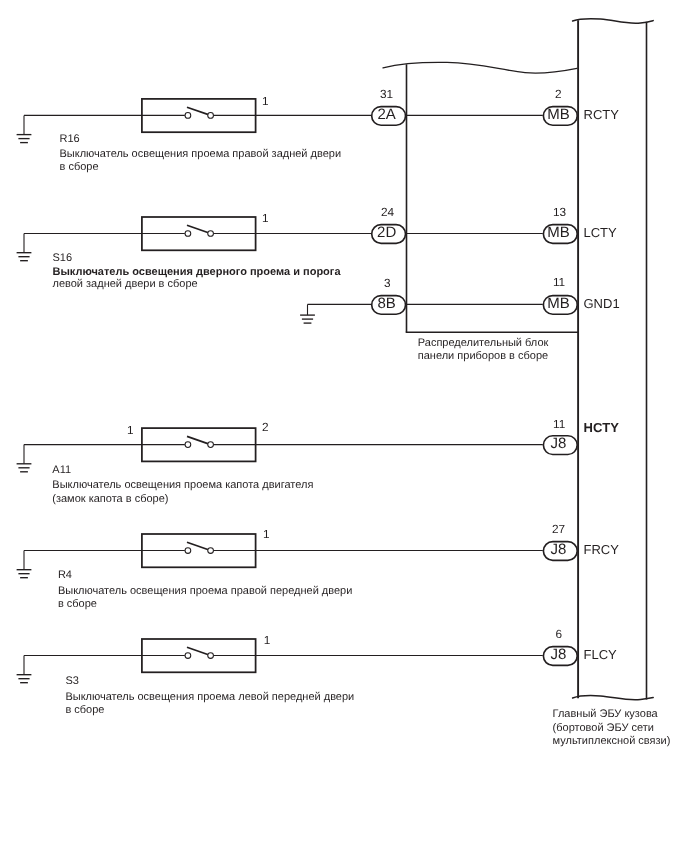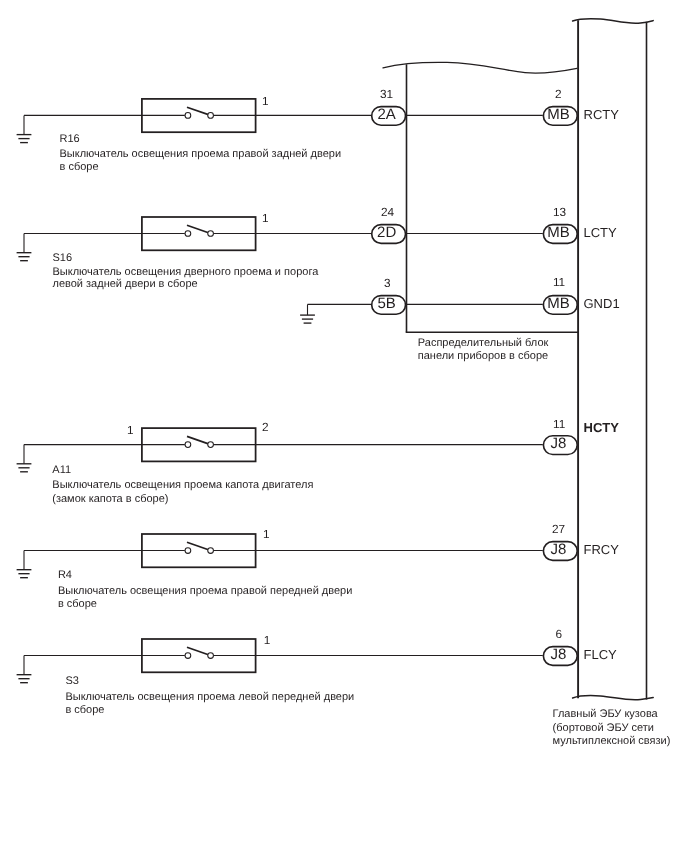--- a/index.html
+++ b/index.html
@@ -100,21 +100,21 @@
       <rect x="543.4" y="106.55000000000001" width="33.8" height="18.7" rx="9.35" ry="9.35" fill="#fff" stroke="#231f20" stroke-width="1.65"></rect>
       <rect x="543.4" y="224.65" width="33.8" height="18.7" rx="9.35" ry="9.35" fill="#fff" stroke="#231f20" stroke-width="1.65"></rect>
       <rect x="543.4" y="295.54999999999995" width="33.8" height="18.7" rx="9.35" ry="9.35" fill="#fff" stroke="#231f20" stroke-width="1.65"></rect>
       <rect x="543.4" y="435.75" width="33.8" height="18.7" rx="9.35" ry="9.35" fill="#fff" stroke="#231f20" stroke-width="1.65"></rect>
       <rect x="543.4" y="541.65" width="33.8" height="18.7" rx="9.35" ry="9.35" fill="#fff" stroke="#231f20" stroke-width="1.65"></rect>
       <rect x="543.4" y="646.65" width="33.8" height="18.7" rx="9.35" ry="9.35" fill="#fff" stroke="#231f20" stroke-width="1.65"></rect>
     </svg>
   <div id="labels">
       <div class="txt conn c" style="left: 386.7px; top: 107px;">2A</div>
       <div class="txt conn c" style="left: 386.7px; top: 225.1px;">2D</div>
-      <div class="txt conn c" style="left: 386.7px; top: 296px;">5B</div>
+      <div class="txt conn c" style="left: 386.7px; top: 296px;">8B</div>
       <div class="txt conn c" style="left: 558.4px; top: 107px;">MB</div>
       <div class="txt conn c" style="left: 558.4px; top: 225.1px;">MB</div>
       <div class="txt conn c" style="left: 558.4px; top: 296px;">MB</div>
       <div class="txt conn c" style="left: 558.4px; top: 436.2px;">J8</div>
       <div class="txt conn c" style="left: 558.4px; top: 542.1px;">J8</div>
       <div class="txt conn c" style="left: 558.4px; top: 647.1px;">J8</div>
       <div class="txt pin" style="left: 380px; top: 88.9px;">31</div>
       <div class="txt pin" style="left: 381px; top: 206.5px;">24</div>
       <div class="txt pin" style="left: 384.1px; top: 277.7px;">3</div>
       <div class="txt pin" style="left: 555px; top: 88.8px;">2</div>
@@ -132,21 +132,21 @@
       <div class="txt pin" style="left: 262px; top: 95.8px;">1</div>
       <div class="txt pin" style="left: 262px; top: 212.5px;">1</div>
       <div class="txt pin" style="left: 127.1px; top: 424.9px;">1</div>
       <div class="txt pin" style="left: 262px; top: 422.3px;">2</div>
       <div class="txt pin" style="left: 263px; top: 528.6px;">1</div>
       <div class="txt pin" style="left: 263.8px; top: 634.6px;">1</div>
       <div class="txt desc" style="left: 59.5px; top: 134px;">R16</div>
       <div class="txt desc" style="left: 59.5px; top: 149px;">Выключатель освещения проема правой задней двери</div>
       <div class="txt desc" style="left: 59.5px; top: 162.4px;">в сборе</div>
       <div class="txt desc" style="left: 52.5px; top: 253px;">S16</div>
-      <div class="txt desc" style="left: 52.5px; top: 266.9px;">Выключатель освещения дверного проема и порога</div>
+      <div class="txt desc" style="left: 52.5px; top: 266.9px; font-weight: bold;">Выключатель освещения дверного проема и порога</div>
       <div class="txt desc" style="left: 52.5px; top: 279.4px;">левой задней двери в сборе</div>
       <div class="txt desc" style="left: 52.3px; top: 465.2px;">A11</div>
       <div class="txt desc" style="left: 52.3px; top: 480.4px;">Выключатель освещения проема капота двигателя</div>
       <div class="txt desc" style="left: 52.3px; top: 493.6px;">(замок капота в сборе)</div>
       <div class="txt desc" style="left: 57.9px; top: 570.1px;">R4</div>
       <div class="txt desc" style="left: 57.9px; top: 585.9px;">Выключатель освещения проема правой передней двери</div>
       <div class="txt desc" style="left: 57.9px; top: 598.9px;">в сборе</div>
       <div class="txt desc" style="left: 65.4px; top: 675.9px;">S3</div>
       <div class="txt desc" style="left: 65.4px; top: 692px;">Выключатель освещения проема левой передней двери</div>
       <div class="txt desc" style="left: 65.4px; top: 705.2px;">в сборе</div>

